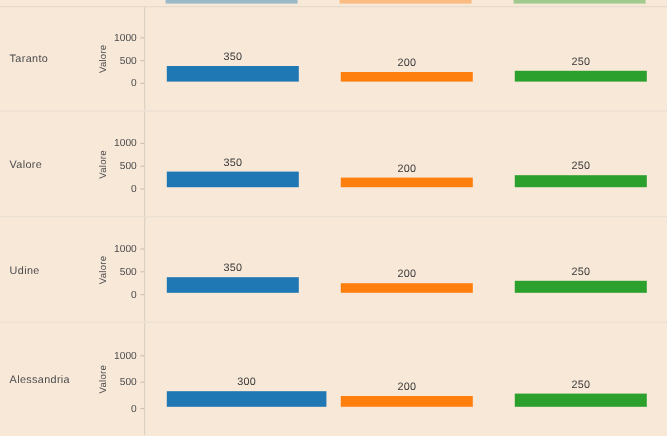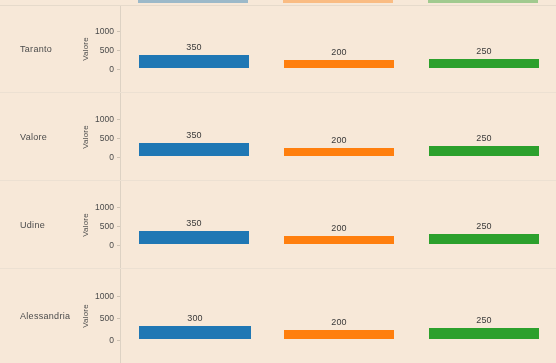--- a/index.html
+++ b/index.html
@@ -43,21 +43,21 @@
     position: absolute;
     left: 0;
     width: 556px;
     box-sizing: border-box;
     border-top: 1px solid #ece0d2;
   }
   .panel.first { border-top: 1px solid #e6dacb; }
 
   .row-label {
     position: absolute;
-    left: 20px;
+    left: 8px;
     top: 50%;
     transform: translateY(-50%);
     font-size: 9px;
     letter-spacing: 0.3px;
     color: #4b4b4b;
     white-space: nowrap;
   }
 
   .axis-title {
     position: absolute;
@@ -181,21 +181,21 @@
         </div>
       </div>
     </div>
     <div class="panel" style="top: 268px; height: 95px;">
       <div class="row-label">Alessandria</div>
       <div class="axis-title">Valore</div>
       <div class="plot">
         <div class="tick" style="top: 27px;">1000</div>
         <div class="tick" style="top: 49px;">500</div>
         <div class="tick" style="top: 71px;">0</div>
-        <div class="bar" style="left: 18px; width: 112px; height: 13.2px; bottom: 24px; background: rgb(31, 119, 180);">
+        <div class="bar" style="left: 18px; width: 133px; height: 13.2px; bottom: 24px; background: rgb(31, 119, 180);">
           <div class="bar-value">300</div>
         </div>
         <div class="bar" style="left: 163px; width: 110px; height: 8.8px; bottom: 24px; background: rgb(255, 127, 14);">
           <div class="bar-value">200</div>
         </div>
         <div class="bar" style="left: 308px; width: 110px; height: 11px; bottom: 24px; background: rgb(44, 160, 44);">
           <div class="bar-value">250</div>
         </div>
       </div>
     </div>

